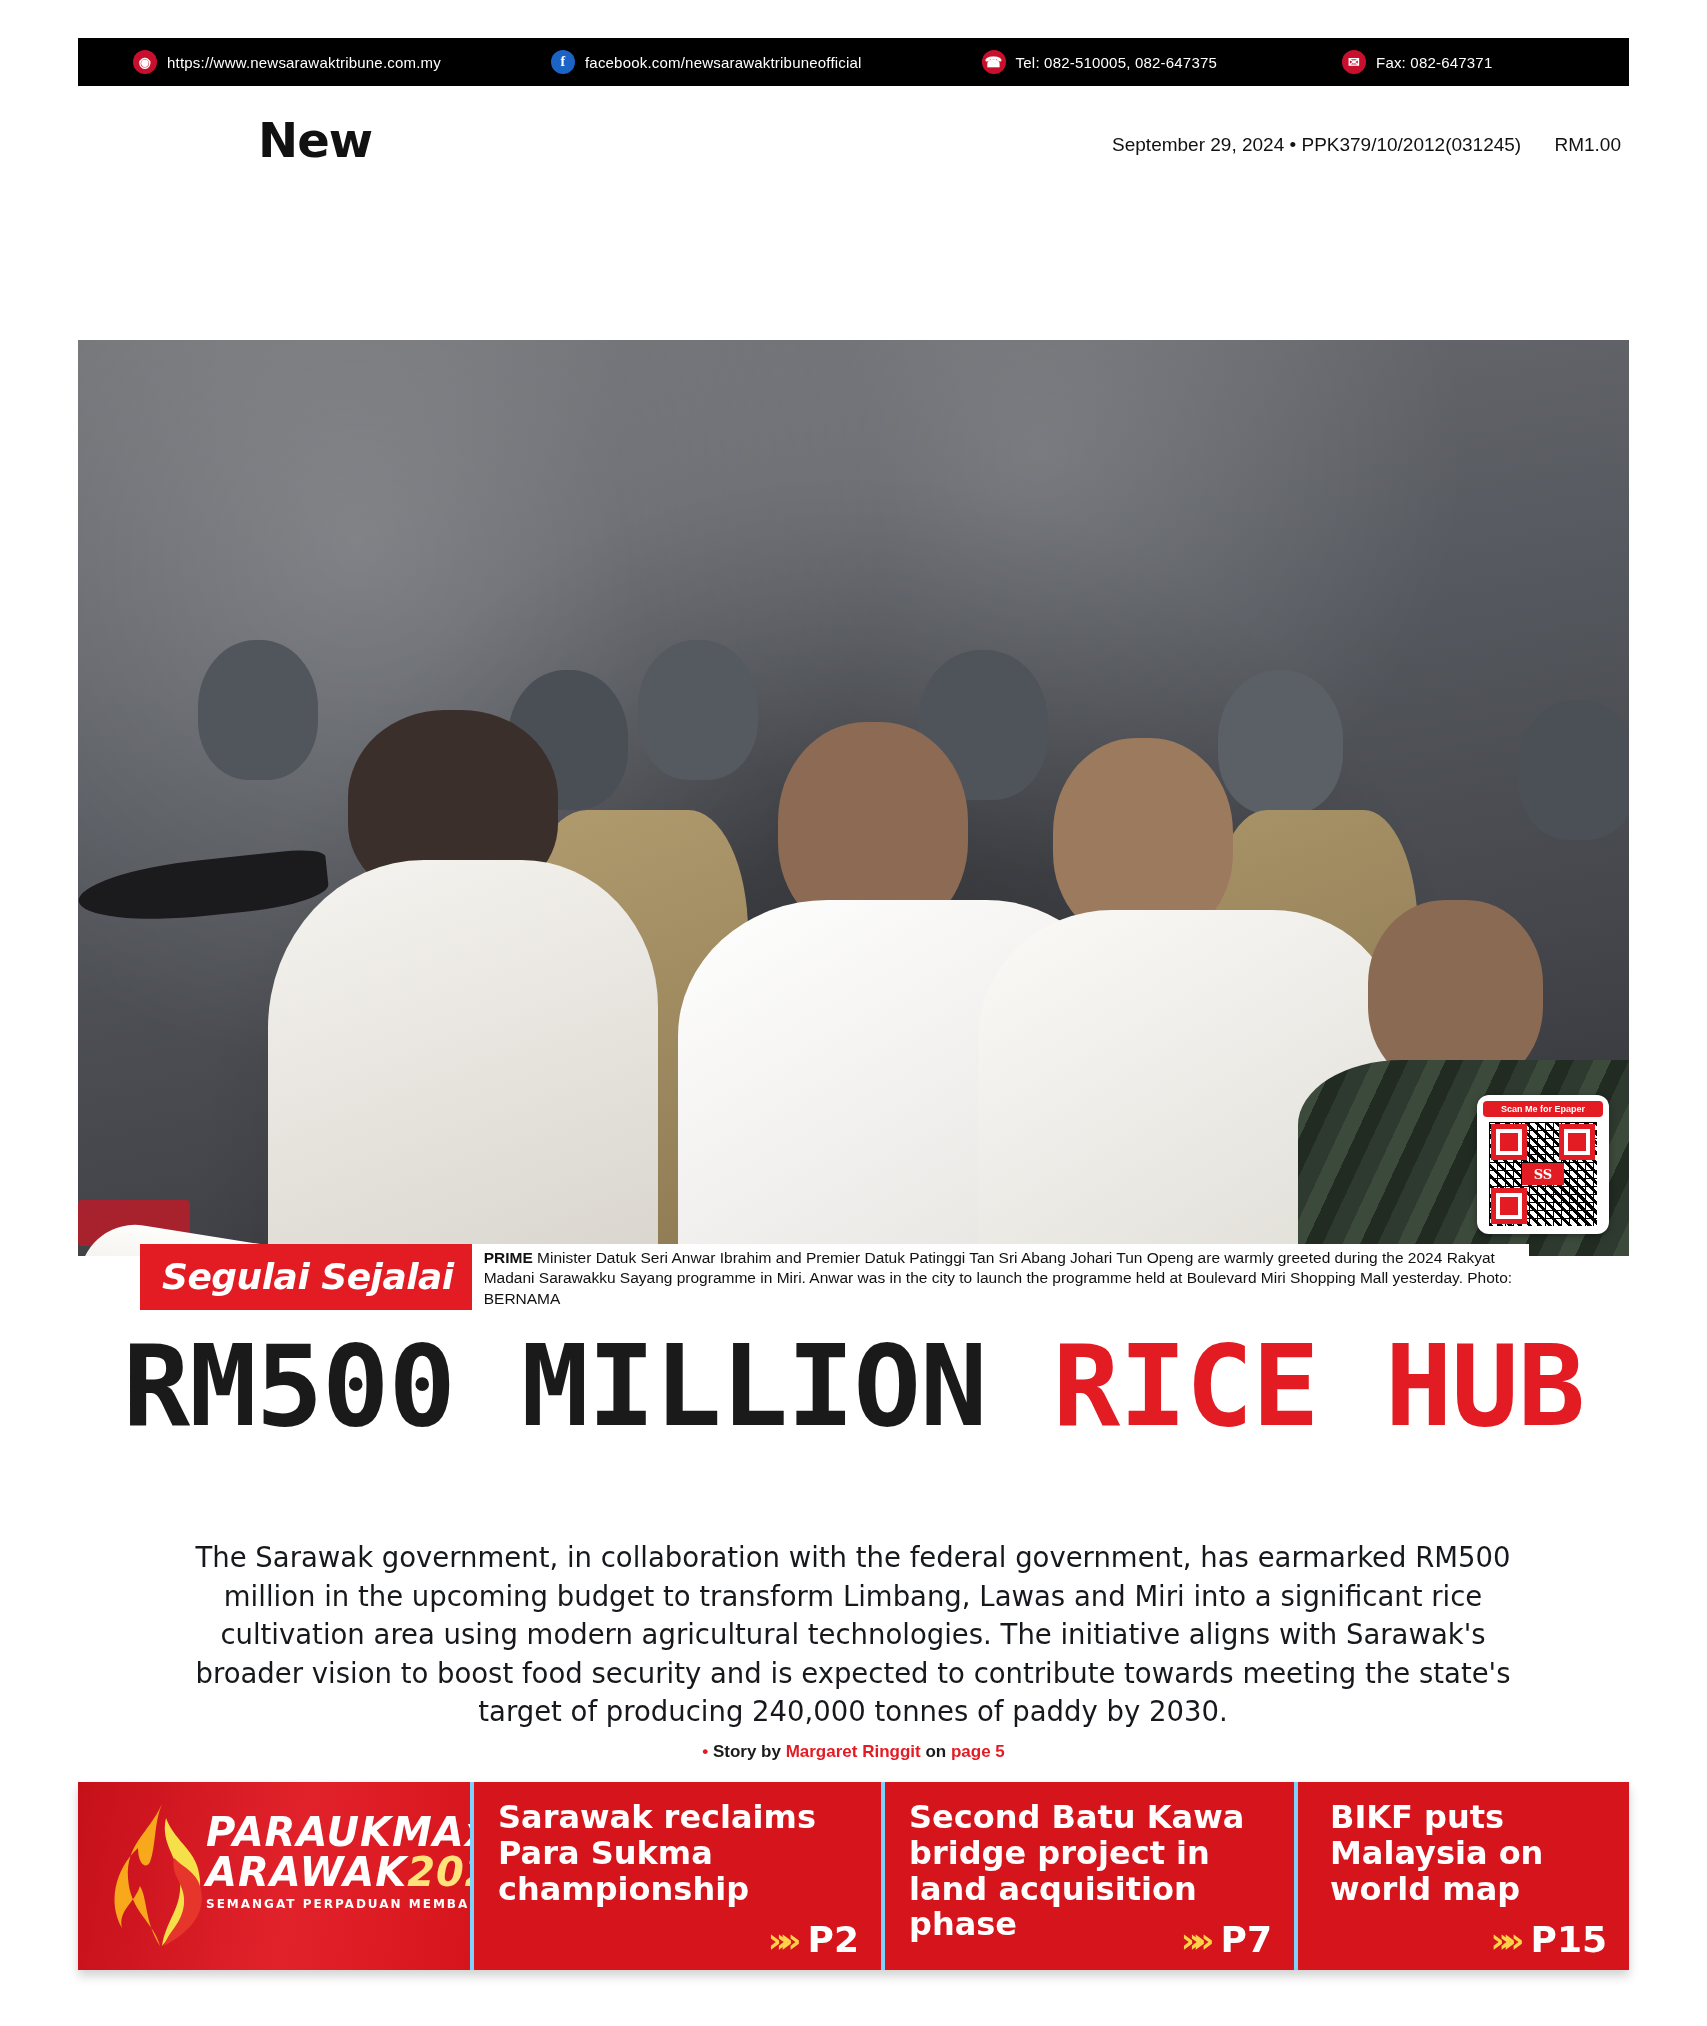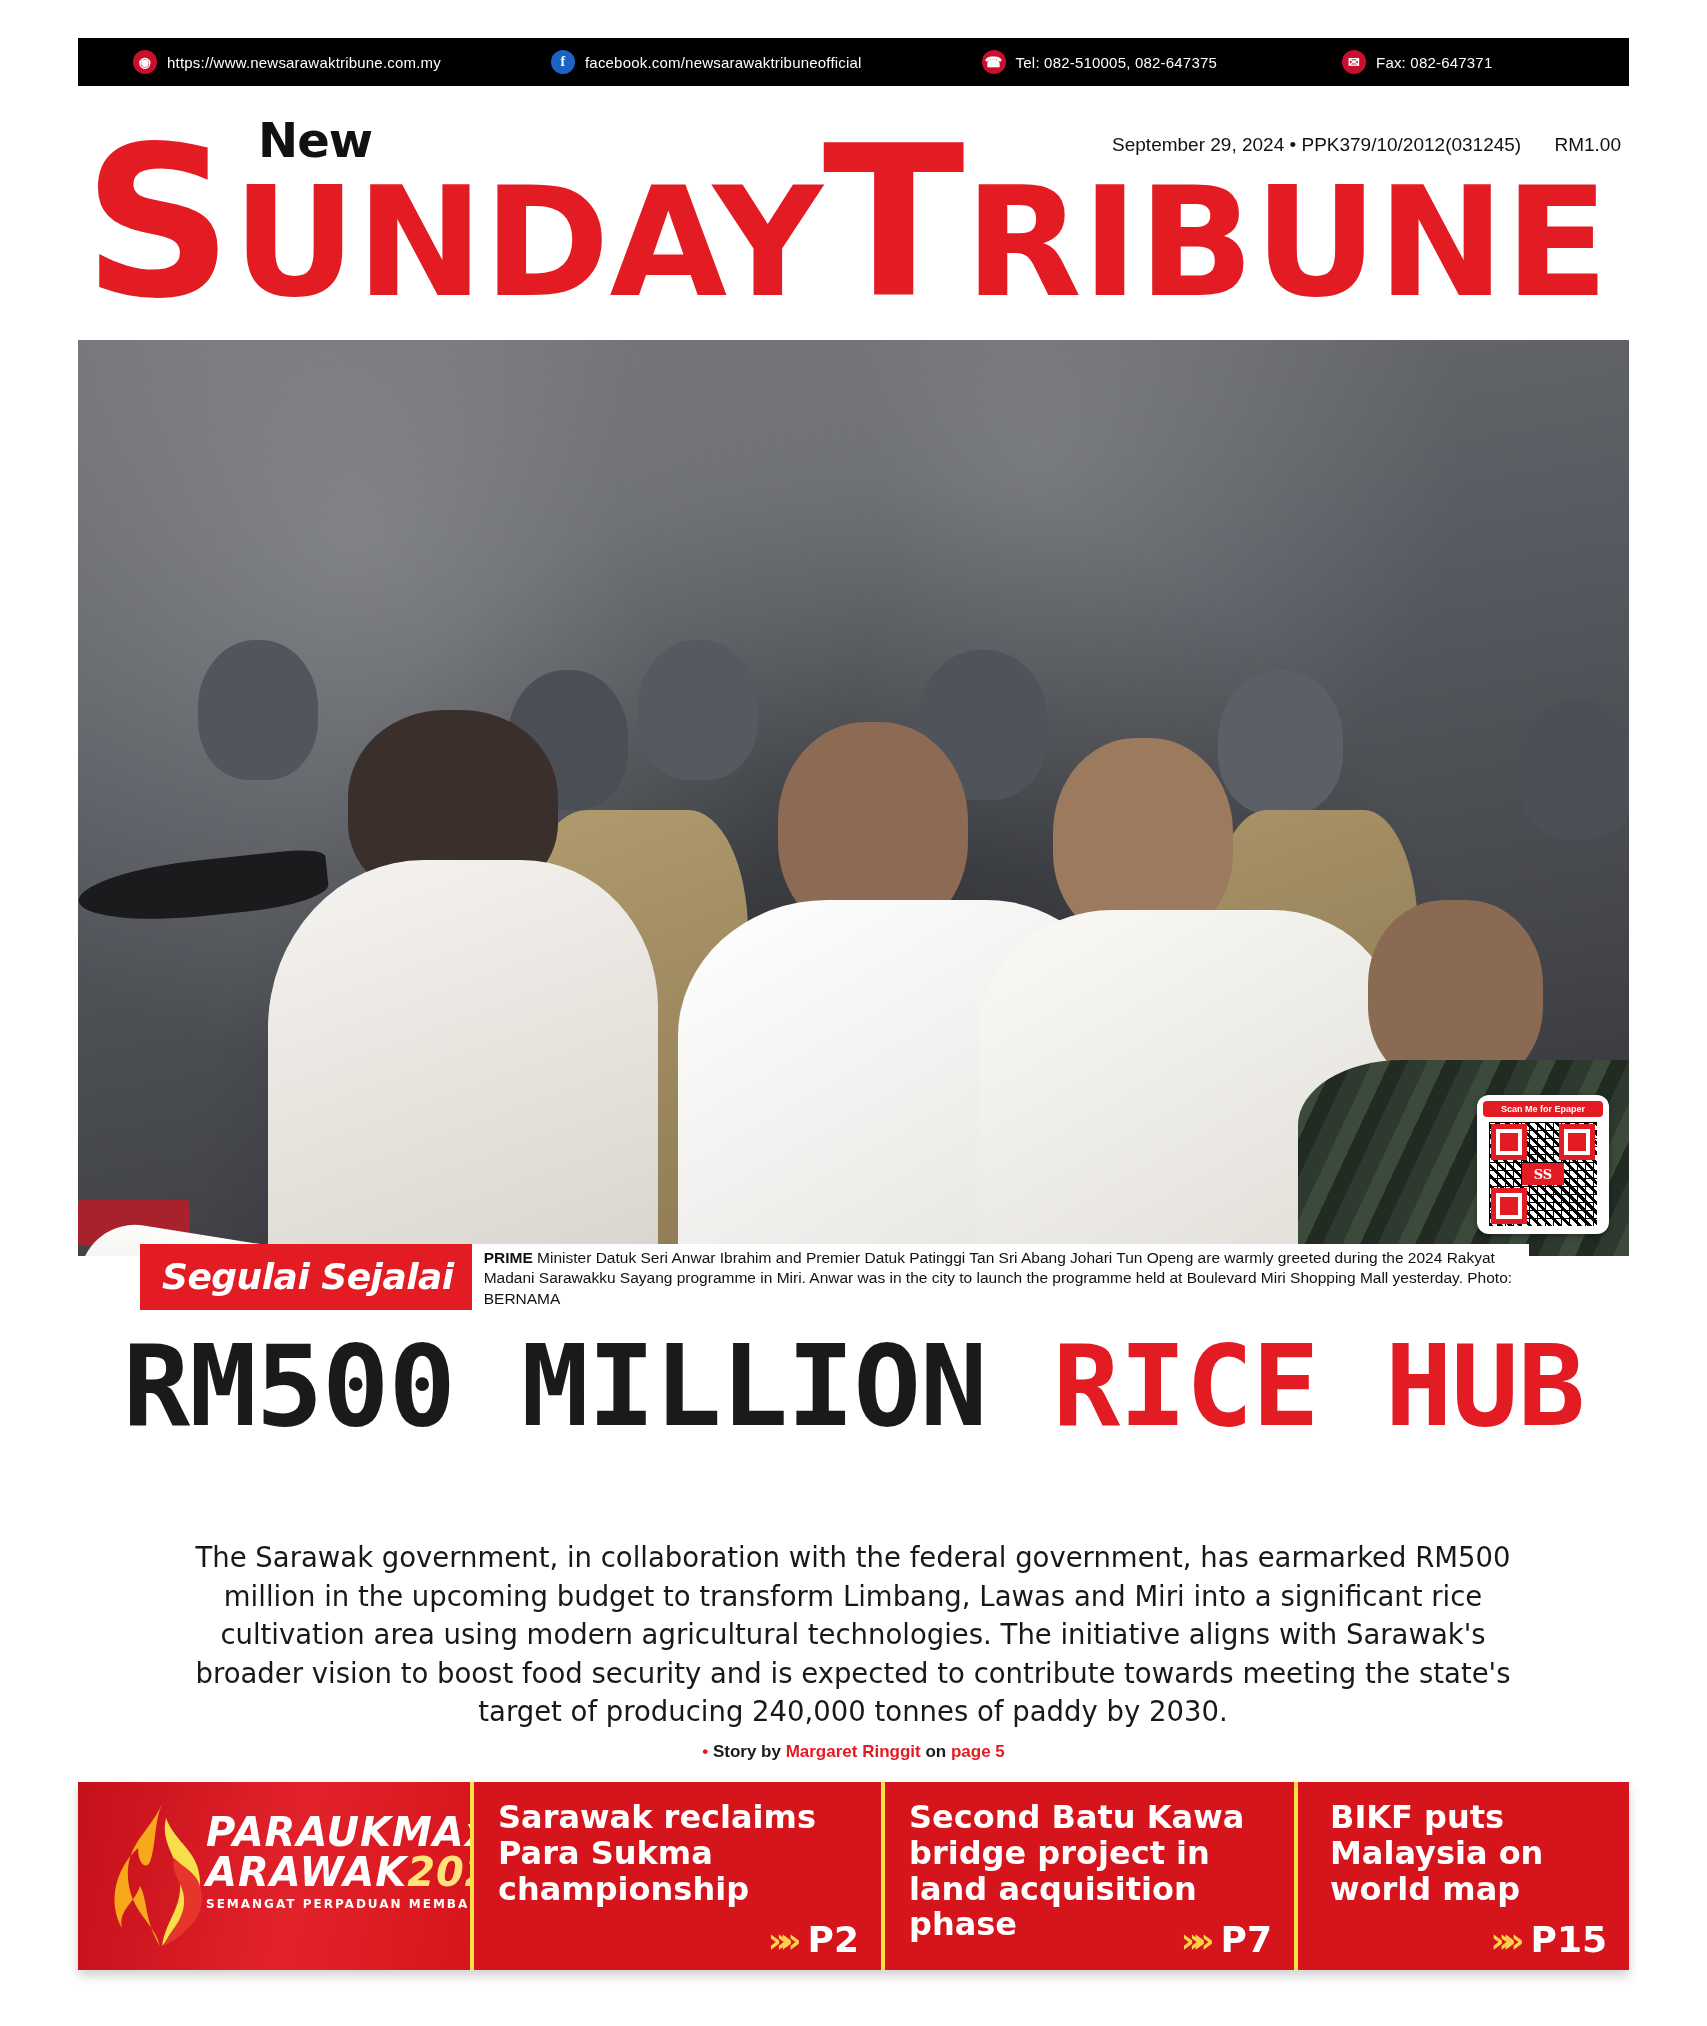--- a/index.html
+++ b/index.html
@@ -327,21 +327,21 @@
   .promo-logo-text .l1 .xxi { font-size: 30px; }
   .promo-logo-text .l2 { font-size: 40px; letter-spacing: 1px; }
   .promo-logo-text .l2 .yr { color: #ffe27a; }
   .promo-logo-text .l3 { font-size: 12px; font-style: normal; letter-spacing: 2px; margin-top: 6px; }
 
   .promo-item {
     flex: 1;
     position: relative;
     padding: 18px 18px 10px 24px;
     color: #ffffff;
-    border-left: 4px solid #fde047;
+    border-left: 4px solid #7dd3fc;
     display: flex;
     flex-direction: column;
     justify-content: flex-start;
   }
   .promo-item .t {
     font-family: "DejaVu Sans", sans-serif;
     font-weight: bold;
     font-size: 32px;
     line-height: 1.12;
   }
@@ -391,23 +391,20 @@
     </div>
   </div>
 
   <div class="masthead">
     <div class="mh-new">New</div>
     <div class="dateline">
       <span>September 29, 2024</span>
       <span>•</span>
       <span>PPK379/10/2012(031245)</span>
       <span class="price">RM1.00</span>
-    </div>
-    <div class="mh-main">
-      <span class="cap">S</span><span class="small">UNDAY</span><span class="cap">T</span><span class="small">RIBUNE</span>
     </div>
   </div>
 
   <div class="photo">
     <div class="photo-bg"></div>
 
     <div class="head ph-bg-h5"></div>
     <div class="head ph-bg-h1"></div>
     <div class="head ph-bg-h2"></div>
     <div class="head ph-bg-h3"></div>

